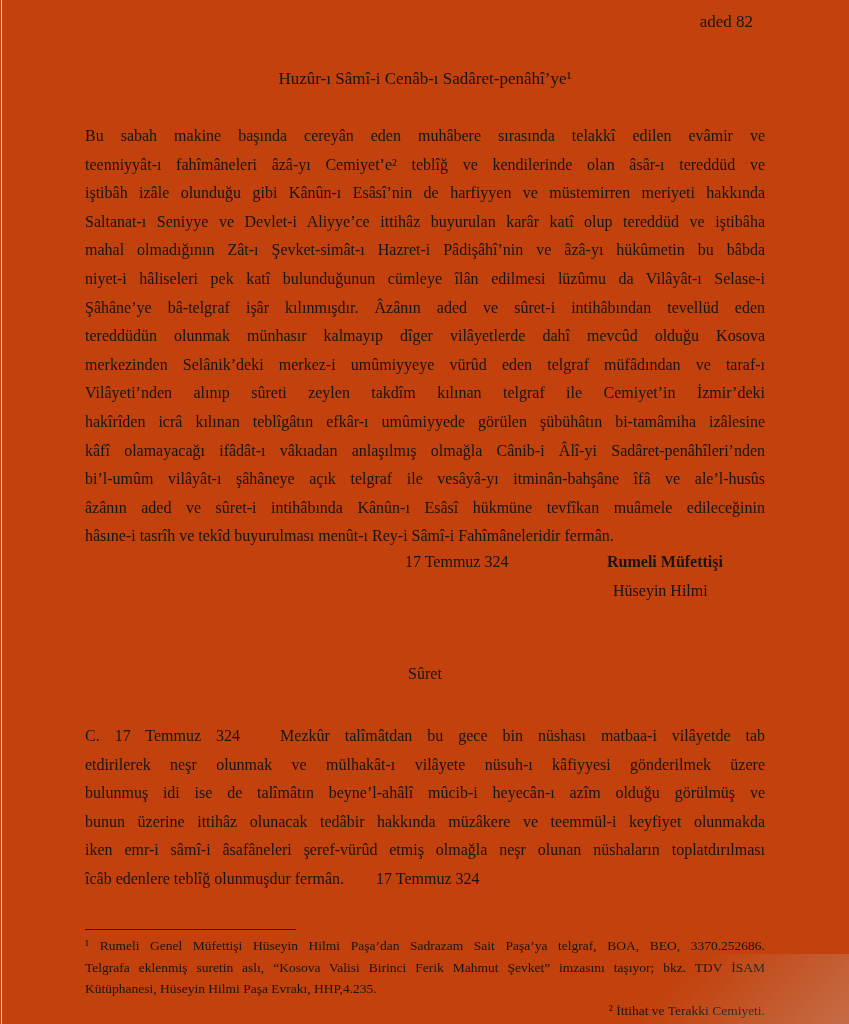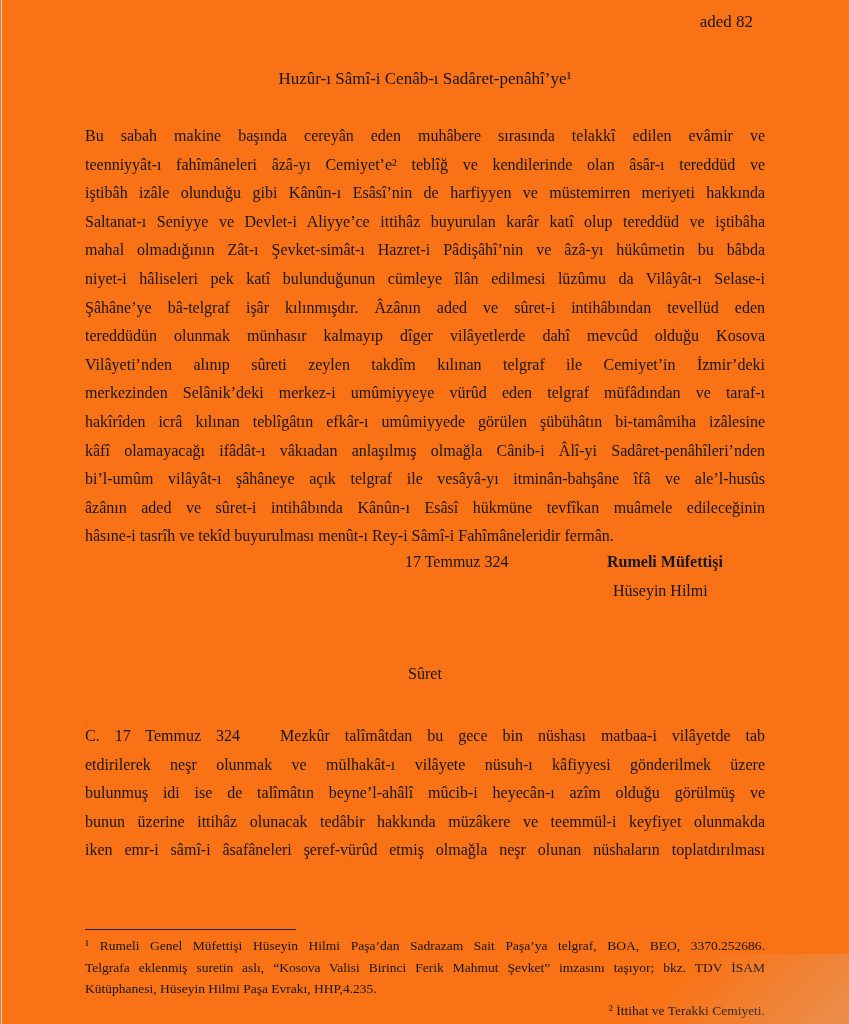--- a/index.html
+++ b/index.html
@@ -1,20 +1,20 @@
 <!DOCTYPE html>
 <html><head>
 <meta charset="utf-8">
 <style>
   html, body { margin: 0; padding: 0; background: #ffffff; }
   .page {
     position: relative;
     width: 849px;
     height: 1024px;
-    background: #f97316;
+    background: #c2410c;
     font-family: "Liberation Serif", "DejaVu Serif", serif;
     color: #161616;
     overflow: hidden;
   }
   .page::before {
     content: "";
     position: absolute;
     left: 1px; top: 0; bottom: 0;
     width: 1px;
     background: #d6d6d4;
@@ -102,22 +102,22 @@
 
     <div class="para para1">
         <div class="jline">Bu sabah makine başında cereyân eden muhâbere sırasında telakkî edilen evâmir ve</div>
         <div class="jline">teenniyyât-ı fahîmâneleri âzâ-yı Cemiyet’e² teblîğ ve kendilerinde olan âsâr-ı tereddüd ve</div>
         <div class="jline">iştibâh izâle olunduğu gibi Kânûn-ı Esâsî’nin de harfiyyen ve müstemirren meriyeti hakkında</div>
         <div class="jline">Saltanat-ı Seniyye ve Devlet-i Aliyye’ce ittihâz buyurulan karâr katî olup tereddüd ve iştibâha</div>
         <div class="jline">mahal olmadığının Zât-ı Şevket-simât-ı Hazret-i Pâdişâhî’nin ve âzâ-yı hükûmetin bu bâbda</div>
         <div class="jline">niyet-i hâliseleri pek katî bulunduğunun cümleye îlân edilmesi lüzûmu da Vilâyât-ı Selase-i</div>
         <div class="jline">Şâhâne’ye bâ-telgraf işâr kılınmışdır. Âzânın aded ve sûret-i intihâbından tevellüd eden</div>
         <div class="jline">tereddüdün olunmak münhasır kalmayıp dîger vilâyetlerde dahî mevcûd olduğu Kosova</div>
+        <div class="jline">merkezinden Selânik’deki merkez-i umûmiyyeye vürûd eden telgraf müfâdından ve taraf-ı</div>
         <div class="jline">Vilâyeti’nden alınıp sûreti zeylen takdîm kılınan telgraf ile Cemiyet’in İzmir’deki</div>
-        <div class="jline">merkezinden Selânik’deki merkez-i umûmiyyeye vürûd eden telgraf müfâdından ve taraf-ı</div>
         <div class="jline">hakîrîden icrâ kılınan teblîgâtın efkâr-ı umûmiyyede görülen şübühâtın bi-tamâmiha izâlesine</div>
         <div class="jline">kâfî olamayacağı ifâdât-ı vâkıadan anlaşılmış olmağla Cânib-i Âlî-yi Sadâret-penâhîleri’nden</div>
         <div class="jline">bi’l-umûm vilâyât-ı şâhâneye açık telgraf ile vesâyâ-yı itminân-bahşâne îfâ ve ale’l-husûs</div>
         <div class="jline">âzânın aded ve sûret-i intihâbında Kânûn-ı Esâsî hükmüne tevfîkan muâmele edileceğinin</div>
         <div class="jline jlast">hâsıne-i tasrîh ve tekîd buyurulması menût-ı Rey-i Sâmî-i Fahîmâneleridir fermân.</div>
       </div>
 
     <div class="sig">
       <span class="sig-date">17 Temmuz 324</span>
       <span class="sig-title">Rumeli Müfettişi</span>
@@ -129,20 +129,23 @@
     <div class="para para2">
       <div class="jline">
         <span>C. 17 Temmuz 324</span><span class="gap1"></span><span>Mezkûr talîmâtdan bu gece bin nüshası matbaa-i vilâyetde tab</span>
       </div>
       <div>
           <div class="jline">etdirilerek neşr olunmak ve mülhakât-ı vilâyete nüsuh-ı kâfiyyesi gönderilmek üzere</div>
           <div class="jline">bulunmuş idi ise de talîmâtın beyne’l-ahâlî mûcib-i heyecân-ı azîm olduğu görülmüş ve</div>
           <div class="jline">bunun üzerine ittihâz olunacak tedâbir hakkında müzâkere ve teemmül-i keyfiyet olunmakda</div>
           <div class="jline">iken emr-i sâmî-i âsafâneleri şeref-vürûd etmiş olmağla neşr olunan nüshaların toplatdırılması</div>
         </div>
+      <div class="jline jlast">
+        <span>îcâb edenlere teblîğ olunmuşdur fermân.</span><span class="gap2"></span><span>17 Temmuz 324</span>
+      </div>
     </div>
 
     <div class="footnotes">
       <div class="fnrule"></div>
       <div>
           <div class="jline">¹ Rumeli Genel Müfettişi Hüseyin Hilmi Paşa’dan Sadrazam Sait Paşa’ya telgraf, BOA, BEO, 3370.252686.</div>
           <div class="jline">Telgrafa eklenmiş suretin aslı, “Kosova Valisi Birinci Ferik Mahmut Şevket” imzasını taşıyor; bkz. TDV İSAM</div>
           <div class="jline jlast">Kütüphanesi, Hüseyin Hilmi Paşa Evrakı, HHP,4.235.</div>
         </div>
       <div class="fn2">² İttihat ve Terakki Cemiyeti.</div>

